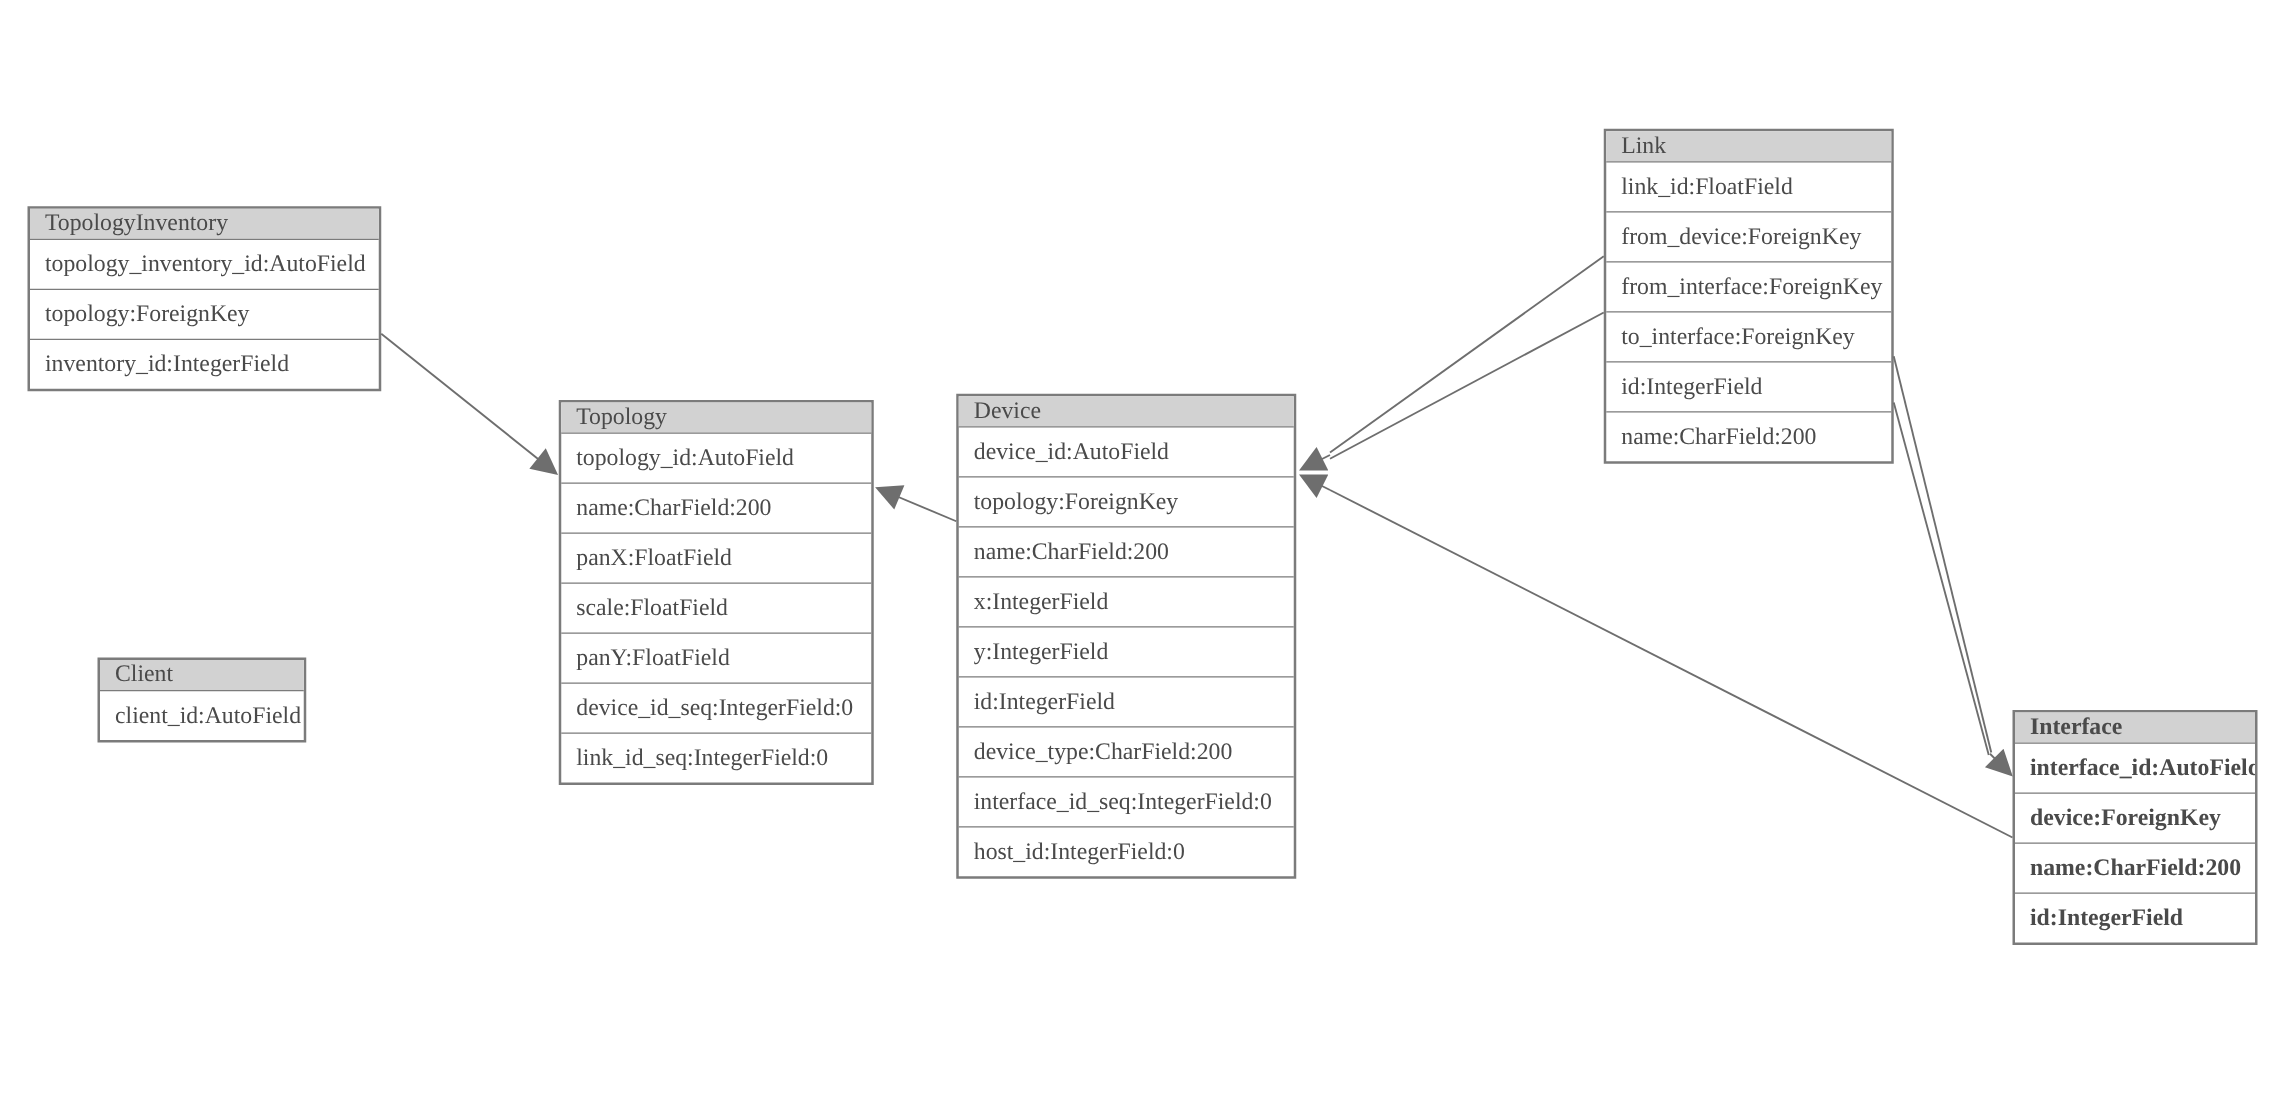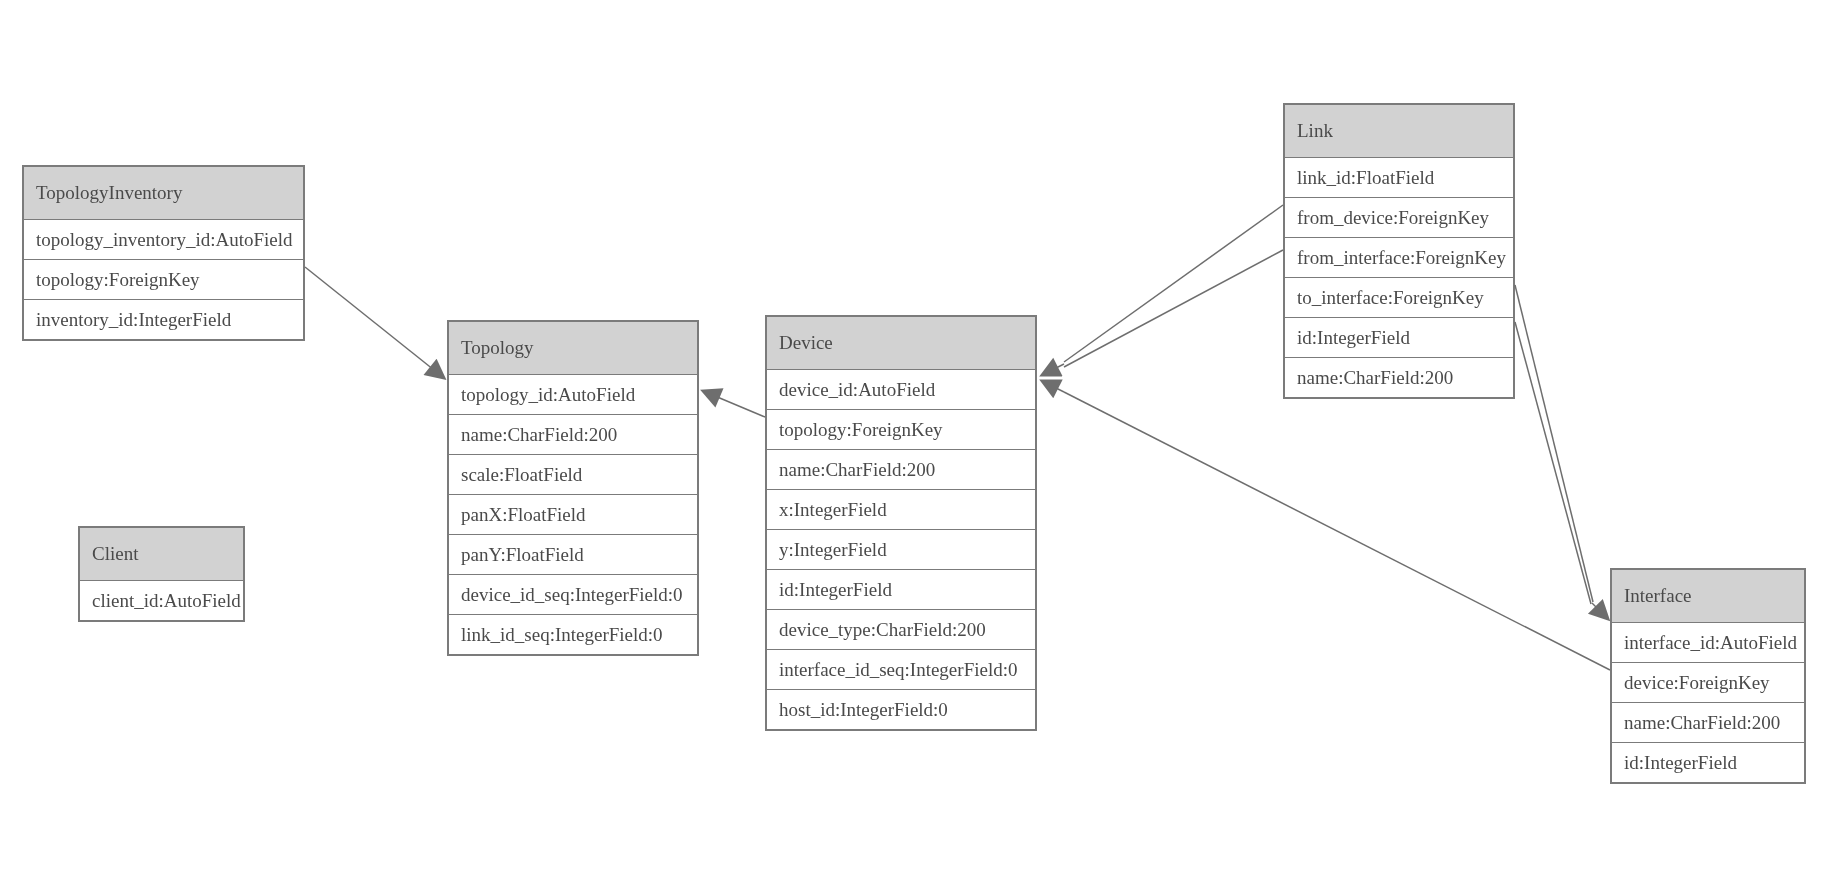--- a/index.html
+++ b/index.html
@@ -13,42 +13,42 @@
   .canvas { position: absolute; inset: 0; width: 1824px; height: 874px; }
   .entity {
     position: absolute;
     background: #ffffff;
     border: 2px solid #7b7b7b;
     color: #4a4a4a;
     font-size: 19px;
     box-sizing: border-box;
   }
   .entity-header {
-    height: 52px;
+    height: 24px;
     display: flex; align-items: center;
     padding: 0 12px;
     background: #d2d2d2;
     box-sizing: border-box;
     white-space: nowrap; overflow: hidden;
   }
   .entity-row {
     height: 40px;
     display: flex; align-items: center;
     padding: 0 12px;
     border-top: 1.5px solid #7b7b7b;
     box-sizing: border-box;
     white-space: nowrap; overflow: hidden;
   }
   
   #tbl-topologyinventory { left: 22px;   top: 165px; width: 283px; }
   #tbl-topology          { left: 447px;  top: 320px; width: 252px; text-align: center; }
   #tbl-client            { left: 78px;   top: 526px; width: 167px; }
   #tbl-device            { left: 765px;  top: 315px; width: 272px; }
   #tbl-link              { left: 1283px; top: 103px; width: 232px; }
-  #tbl-interface         { left: 1610px; top: 568px; width: 196px; }
+  #tbl-interface         { left: 1610px; top: 568px; width: 196px; font-weight: bold; }
 
   svg.connectors {
     position: absolute; inset: 0;
     width: 1824px; height: 874px;
     pointer-events: none;
     z-index: 5;
   }
   svg.connectors line { stroke: #6e6e6e; stroke-width: 1.5; }
 </style>
 </head>
@@ -60,22 +60,22 @@
     <div class="entity-header">TopologyInventory</div>
     <div class="entity-row">topology_inventory_id:AutoField</div>
     <div class="entity-row">topology:ForeignKey</div>
     <div class="entity-row">inventory_id:IntegerField</div>
   </div>
 
   <div class="entity" id="tbl-topology">
     <div class="entity-header">Topology</div>
     <div class="entity-row">topology_id:AutoField</div>
     <div class="entity-row">name:CharField:200</div>
+    <div class="entity-row">panX:FloatField</div>
     <div class="entity-row">scale:FloatField</div>
-    <div class="entity-row">panX:FloatField</div>
     <div class="entity-row">panY:FloatField</div>
     <div class="entity-row">device_id_seq:IntegerField:0</div>
     <div class="entity-row">link_id_seq:IntegerField:0</div>
   </div>
 
   <div class="entity" id="tbl-client">
     <div class="entity-header">Client</div>
     <div class="entity-row">client_id:AutoField</div>
   </div>
 

